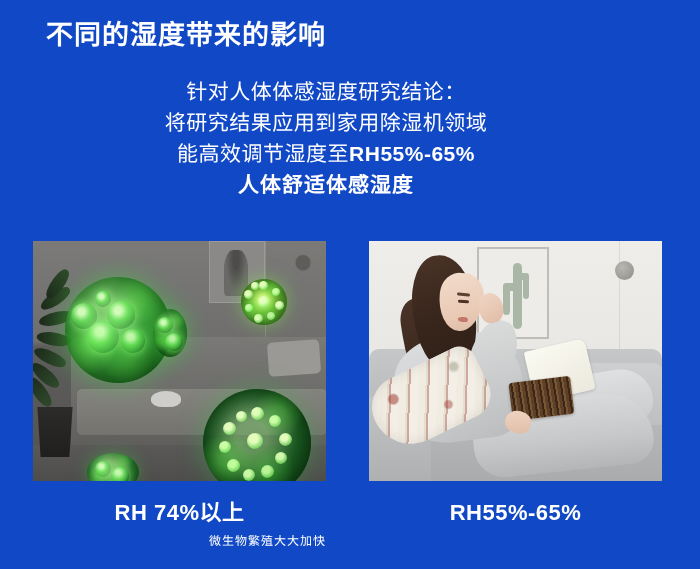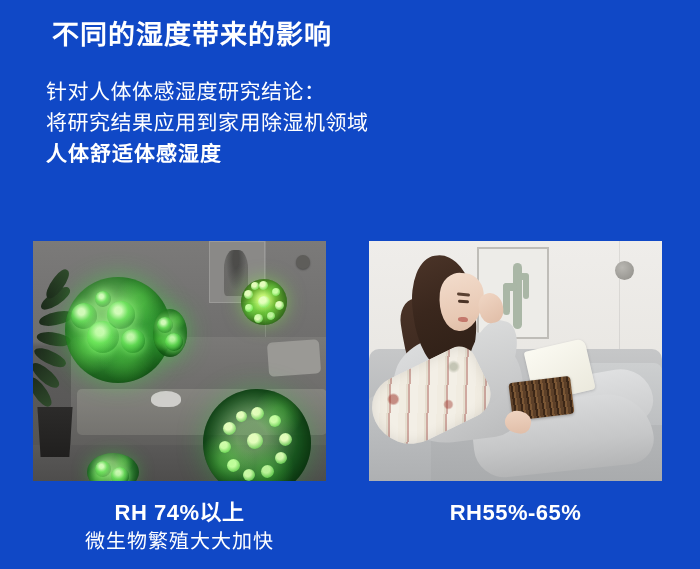--- a/index.html
+++ b/index.html
@@ -19,39 +19,40 @@
     position: relative;
     width: 700px;
     height: 569px;
     background: #1048c6;
     overflow: hidden;
   }
 
   
   .headline {
     position: absolute;
-    left: 52px;
+    left: 46px;
     top: 17px;
     font-size: 27px;
     font-weight: bold;
     color: #ffffff;
     letter-spacing: 1px;
     line-height: 36px;
     white-space: nowrap;
   }
 
   .body-copy {
     position: absolute;
     left: 46px;
     top: 76px;
     width: 560px;
     color: #ffffff;
     font-size: 21px;
     line-height: 31px;
     letter-spacing: 0.5px;
+    text-align: center;
   }
   .body-copy .line {
     white-space: nowrap;
     display: block;
   }
   .body-copy .bold {
     font-weight: bold;
     letter-spacing: 0.5px;
   }
   .body-copy .line.strong {
@@ -482,36 +483,38 @@
   .caption.left  { left: 33px; }
   .caption.right { left: 369px; }
   .caption .cap-title {
     font-size: 22px;
     font-weight: bold;
     letter-spacing: 0.5px;
     line-height: 30px;
     white-space: nowrap;
   }
   .caption .cap-sub {
-    font-size: 20px;
+    font-size: 12px;
     line-height: 26px;
     letter-spacing: 1px;
     white-space: nowrap;
+    text-align: right;
   }
 </style>
 </head>
 <body>
 
 <div class="poster">
 
   <div class="headline">不同的湿度带来的影响</div>
 
   <div class="body-copy">
     <span class="line">针对人体体感湿度研究结论：</span>
     <span class="line">将研究结果应用到家用除湿机领域</span>
+    <span class="line"><span>能高效调节湿度至</span><span class="bold">RH55%-65%</span></span>
     <span class="line strong">人体舒适体感湿度</span>
   </div>
 
   <div class="photo left">
     <div class="room-dark">
       <div class="ld-frame"></div>
       <div class="ld-wallcorner"></div>
       <div class="ld-wallknob"></div>
       <div class="ld-sofa"></div>
       <div class="ld-cushion"></div>

